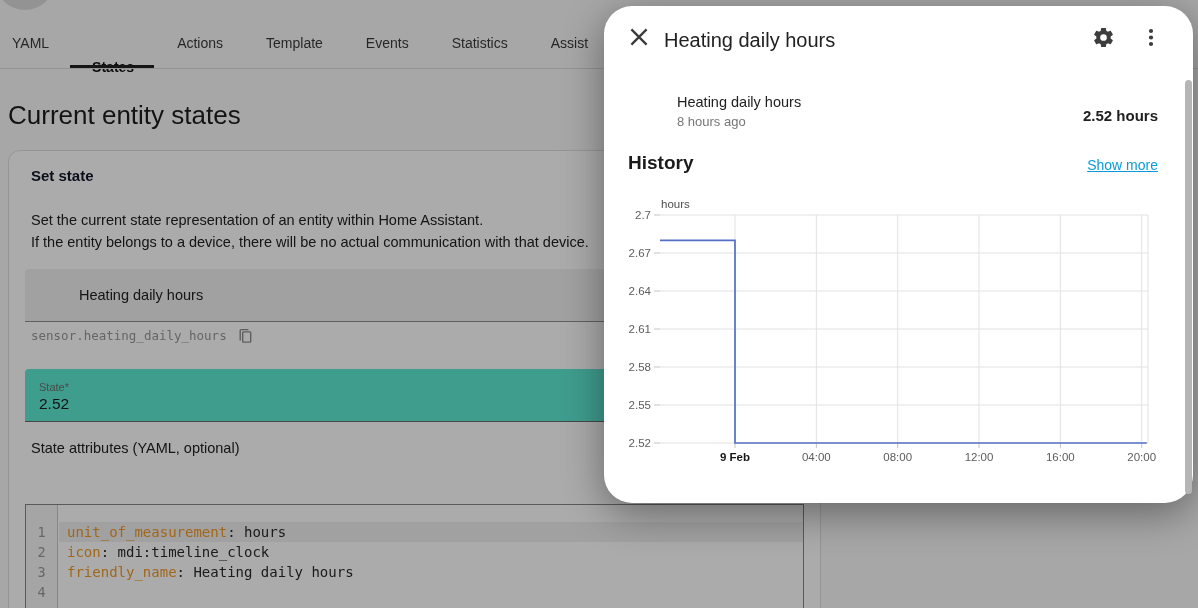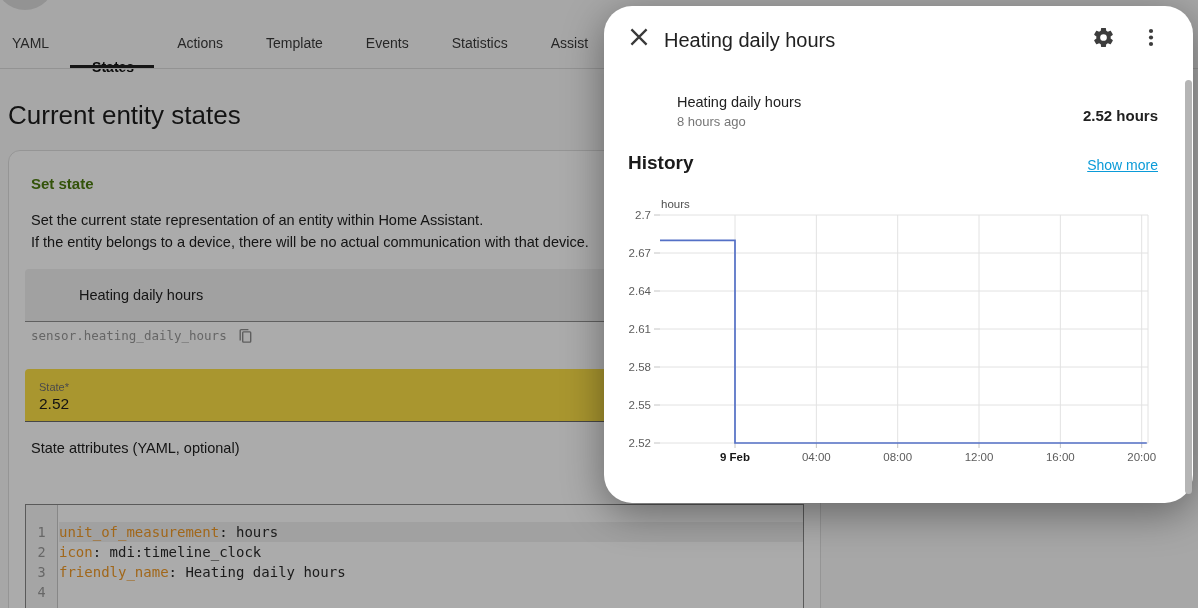--- a/index.html
+++ b/index.html
@@ -8,41 +8,41 @@
   
   .avatar{position:absolute;left:-5px;top:-50px;width:60px;height:60px;border-radius:50%;background:#dcdcdc;}
   .tabs{position:absolute;left:12px;top:20px;height:46px;display:flex;gap:43px;align-items:center;}
   .tab{font-size:14px;color:#3a3a3a;white-space:nowrap;text-align:right;}
   .tab.active{font-weight:700;color:#111;margin-top:48px;}
   .tab-indicator{position:absolute;left:70px;top:65px;width:84px;height:3px;background:#222;}
   .tabs-divider{position:absolute;left:0;top:68px;width:100%;height:1px;background:#dcdcdc;}
   .page-heading{position:absolute;left:8px;top:100px;margin:0;font-size:26px;font-weight:400;color:#1d1d1d;}
   .card{position:absolute;left:8px;top:150px;width:813px;height:470px;background:#fff;
         border:1px solid #dfdfdf;border-radius:12px 12px 0 0;box-sizing:border-box;}
-  .card-title{position:absolute;left:22px;top:24px;font-size:15px;font-weight:700;color:#4d7c0f;text-align:right;}
+  .card-title{position:absolute;left:22px;top:16px;font-size:15px;font-weight:700;color:#0f172a;text-align:right;}
   .desc{position:absolute;left:22px;margin:0;font-size:14.5px;color:#212121;white-space:nowrap;}
   .desc.l1{top:61px}.desc.l2{top:83px}
   .entity-picker{position:absolute;left:16px;right:16px;top:118px;height:52px;background:#f1f1f1;
         border-radius:4px 4px 0 0;border-bottom:1px solid #8f8f8f;}
   .picker-value{position:absolute;left:54px;top:18px;font-size:14.5px;color:#212121;}
   .entity-id-row{position:absolute;left:22px;top:177px;display:flex;gap:10px;align-items:flex-start;}
   .entity-id-row code{font-family:"DejaVu Sans Mono",monospace;font-size:12.5px;color:#989898;}
-  .state-field{position:absolute;left:16px;right:16px;top:218px;height:52px;background:#fde047;
+  .state-field{position:absolute;left:16px;right:16px;top:218px;height:52px;background:#5eead4;
         border-radius:4px 4px 0 0;border-bottom:1px solid #6b6b6b;}
   .field-label{position:absolute;left:14px;top:12px;font-size:11px;color:#6f6f6f;}
   .field-value{position:absolute;left:14px;top:26px;font-size:15.5px;color:#1b1b1b;}
   .attr-label{position:absolute;left:22px;top:289px;font-size:14.5px;color:#212121;}
   .yaml-editor{position:absolute;left:16px;right:16px;top:353px;height:130px;background:#fff;
         border:1px solid #868686;font-family:"DejaVu Sans Mono",monospace;}
   .gutter{position:absolute;left:0;top:0;bottom:0;width:32px;background:#f7f7f7;
         border-right:1px solid #c9c9c9;padding-top:17px;box-sizing:border-box;}
   .gutter div{height:20px;line-height:20px;text-align:center;color:#9a9a9a;font-size:13.5px;}
   .active-line{position:absolute;left:33px;right:0;top:17px;height:20px;background:#f0f0f0;}
   .codelines{position:absolute;left:33px;right:0;top:17px;}
-  .codelines .line{height:20px;line-height:20px;padding-left:0;white-space:pre;
+  .codelines .line{height:20px;line-height:20px;padding-left:8px;white-space:pre;
         font-size:14px;color:#2b2b2b;position:relative;}
   .yaml-key{color:#f09a28;}
   
   .backdrop{position:absolute;inset:0;background:rgba(0,0,0,0.33);z-index:10;}
   .dialog{position:absolute;left:604px;top:6px;width:589px;height:497px;background:#fff;
         border-radius:28px;box-shadow:0 10px 40px rgba(0,0,0,.4);z-index:20;}
   .dlg-close{position:absolute;left:22px;top:18px;width:26px;height:26px;cursor:pointer;}
   .dlg-title{position:absolute;left:60px;top:23px;font-size:20px;font-weight:500;color:#212121;}
   .dlg-gear{position:absolute;left:488px;top:20px;width:23px;height:23px;cursor:pointer;}
   .dlg-dots{position:absolute;left:537px;top:20px;width:20px;height:23px;cursor:pointer;}

